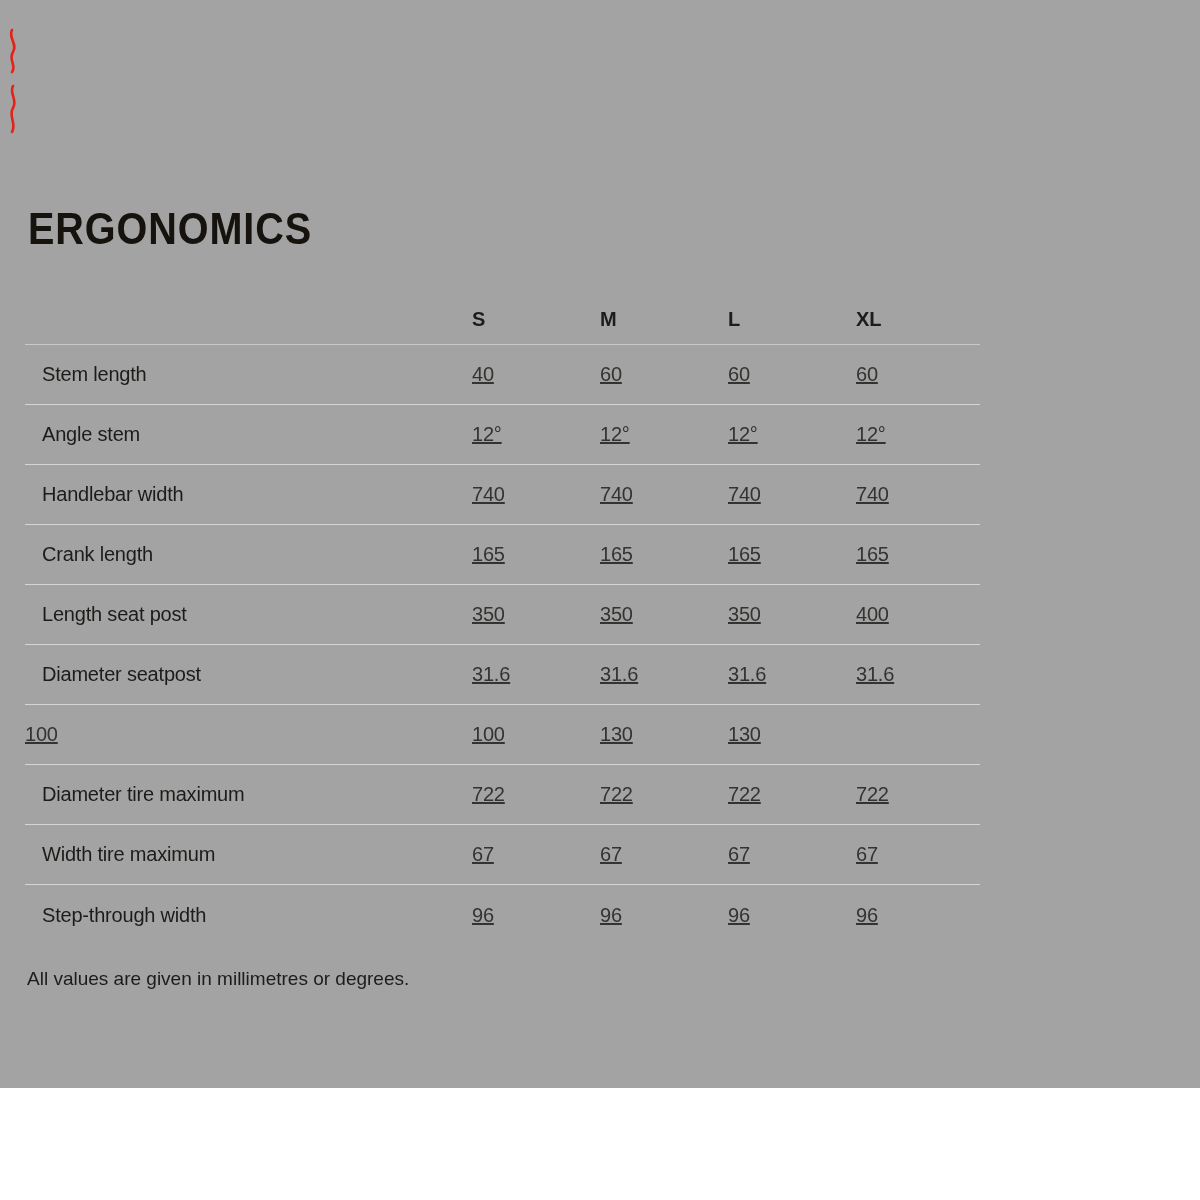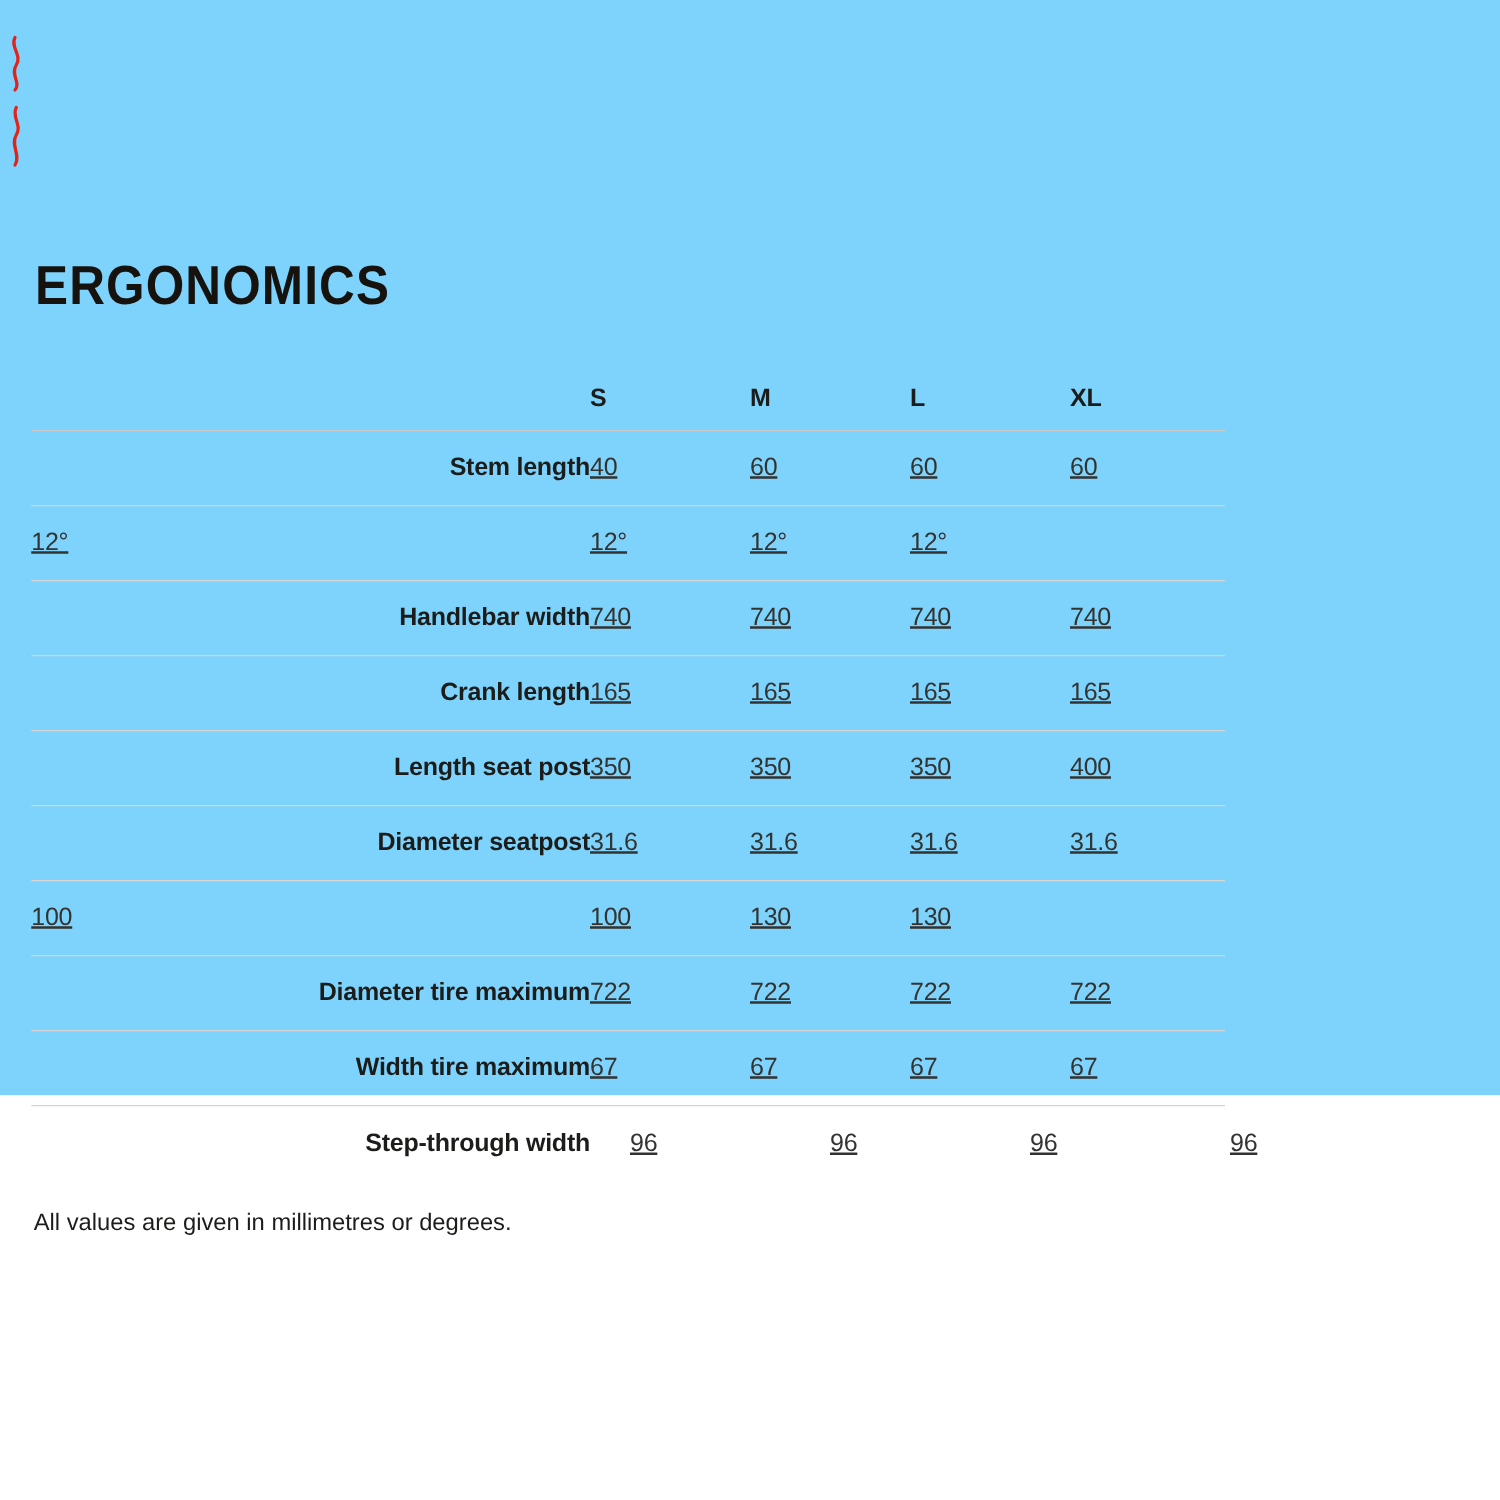--- a/index.html
+++ b/index.html
@@ -3,21 +3,21 @@
 <meta charset="utf-8">
 <style>
   * { margin: 0; padding: 0; box-sizing: border-box; }
   html, body { background: #ffffff; }
   body {
     width: 1200px; height: 1200px;
     font-family: "Liberation Sans", sans-serif;
     color: #1c1c1a;
     overflow: hidden;
   }
-  .page { position: relative; width: 1200px; height: 876px; background: #7dd3fc; }
+  .page { position: relative; width: 1200px; height: 1088px; background: #a3a3a3; }
 
   .scribble { position: absolute; left: 4px; top: 26px; }
 
   .page-title {
     position: absolute; left: 28px; top: 204px;
     font-size: 44px; font-weight: bold; letter-spacing: 1px;
     color: #16130f; white-space: nowrap;
     transform: scaleX(0.9); transform-origin: left center;
   }
 
@@ -33,22 +33,22 @@
     border-bottom: 1px solid #c9c9c9;
   }
   .thead .cell {
     font-weight: bold; font-size: 20px; letter-spacing: -0.2px; color: #1c1c1a;
   }
   .row {
     height: 60px;
     border-bottom: 1px solid #d5d5d5;
     font-size: 20px; letter-spacing: -0.2px;
   }
-  .row:last-child { border-bottom: none; gap: 32px; }
-  .label-cell { padding-left: 17px; font-weight: bold; color: #1c1c1a; text-align: right; }
+  .row:last-child { border-bottom: none; }
+  .label-cell { padding-left: 17px; font-weight: normal; color: #1c1c1a; }
   .value-cell { color: #333331; text-decoration: underline; }
 
   .footnote {
     position: absolute; left: 27px; top: 968px;
     font-size: 19px; color: #1c1c1a; letter-spacing: 0;
   }
 </style>
 </head>
 <body>
 
@@ -71,20 +71,21 @@
     </div>
     <div id="table-body">
         <div class="row">
           <div class="cell label-cell">Stem length</div>
           <div class="cell value-cell">40</div>
           <div class="cell value-cell">60</div>
           <div class="cell value-cell">60</div>
           <div class="cell value-cell">60</div>
         </div>
         <div class="row">
+          <div class="cell label-cell">Angle stem</div>
           <div class="cell value-cell">12°</div>
           <div class="cell value-cell">12°</div>
           <div class="cell value-cell">12°</div>
           <div class="cell value-cell">12°</div>
         </div>
         <div class="row">
           <div class="cell label-cell">Handlebar width</div>
           <div class="cell value-cell">740</div>
           <div class="cell value-cell">740</div>
           <div class="cell value-cell">740</div>

